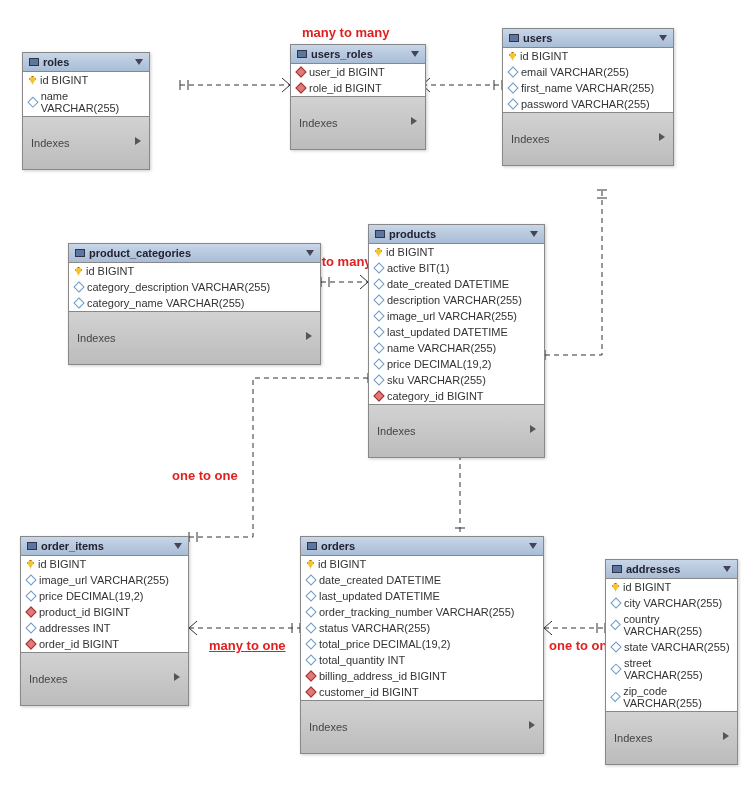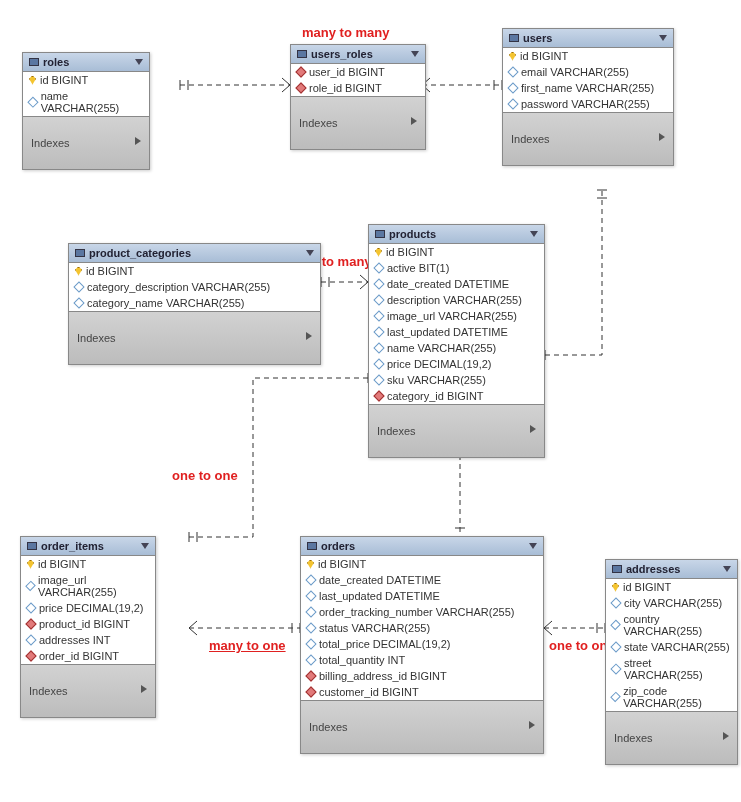--- a/index.html
+++ b/index.html
@@ -233,21 +233,21 @@
           <span class="col-icon fk"></span>
           <span>category_id BIGINT</span>
         </div>
       </div>
     <div class="table-footer">
         <span>Indexes</span>
         <span class="ft-arrow"></span>
       </div>
   </div>
 
-  <div class="table" style="left:20px; top:536px; width:136px;">
+  <div class="table" style="left:20px; top:536px; width:169px;">
     <div class="table-header">
       <span class="hdr-left">
           <span class="hdr-icon"></span>
           <span>order_items</span>
         </span>
       <span class="hdr-arrow"></span>
     </div>
     <div class="col-list">
         <div class="col-row">
           <span class="col-icon pk"></span>

